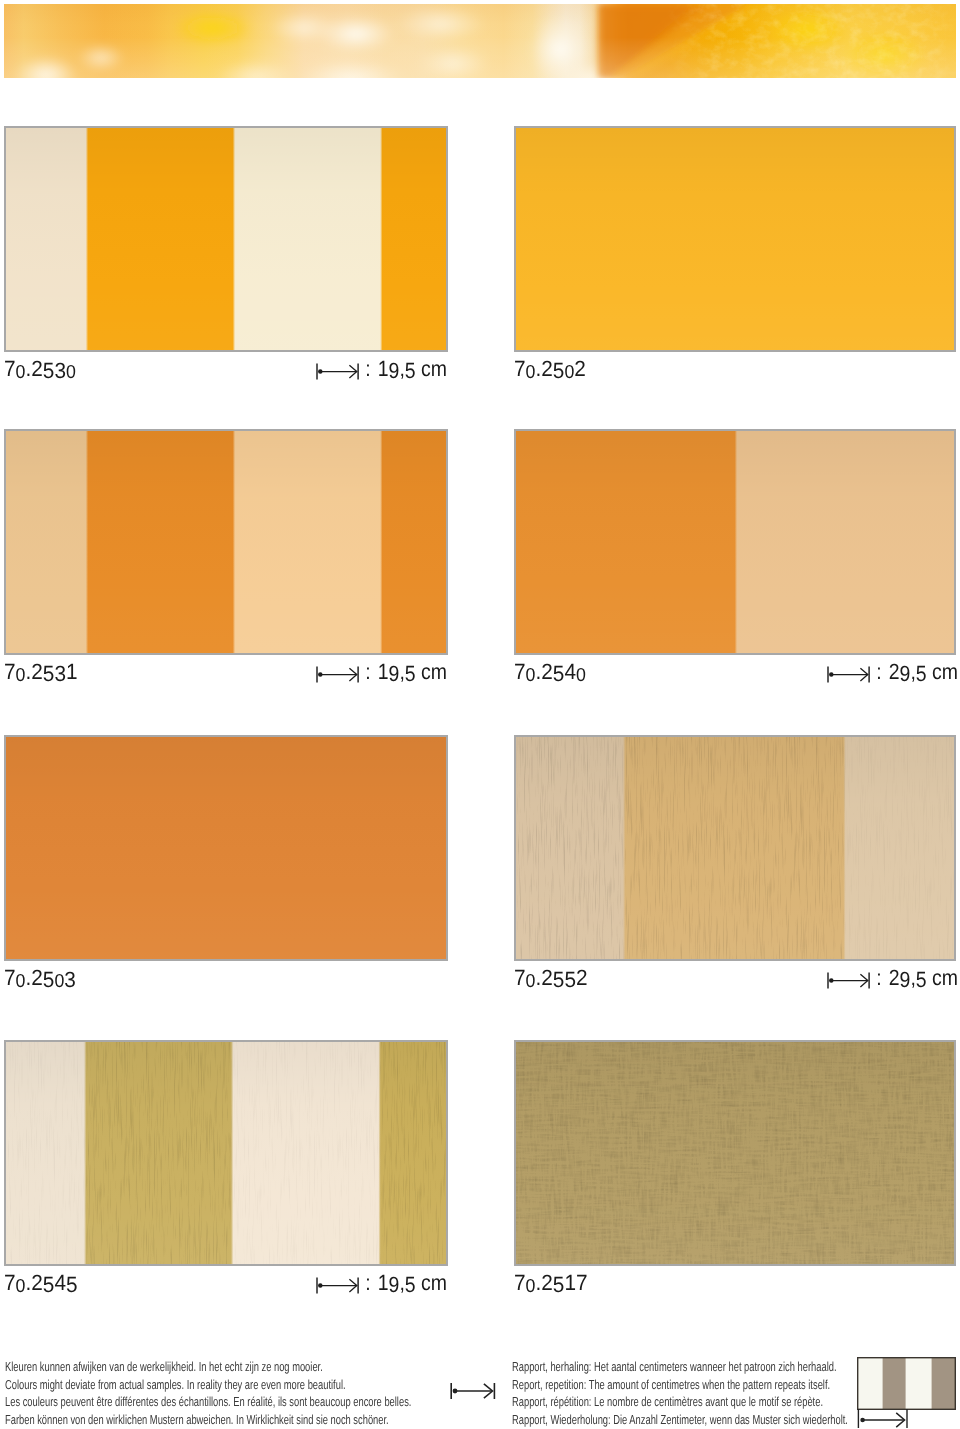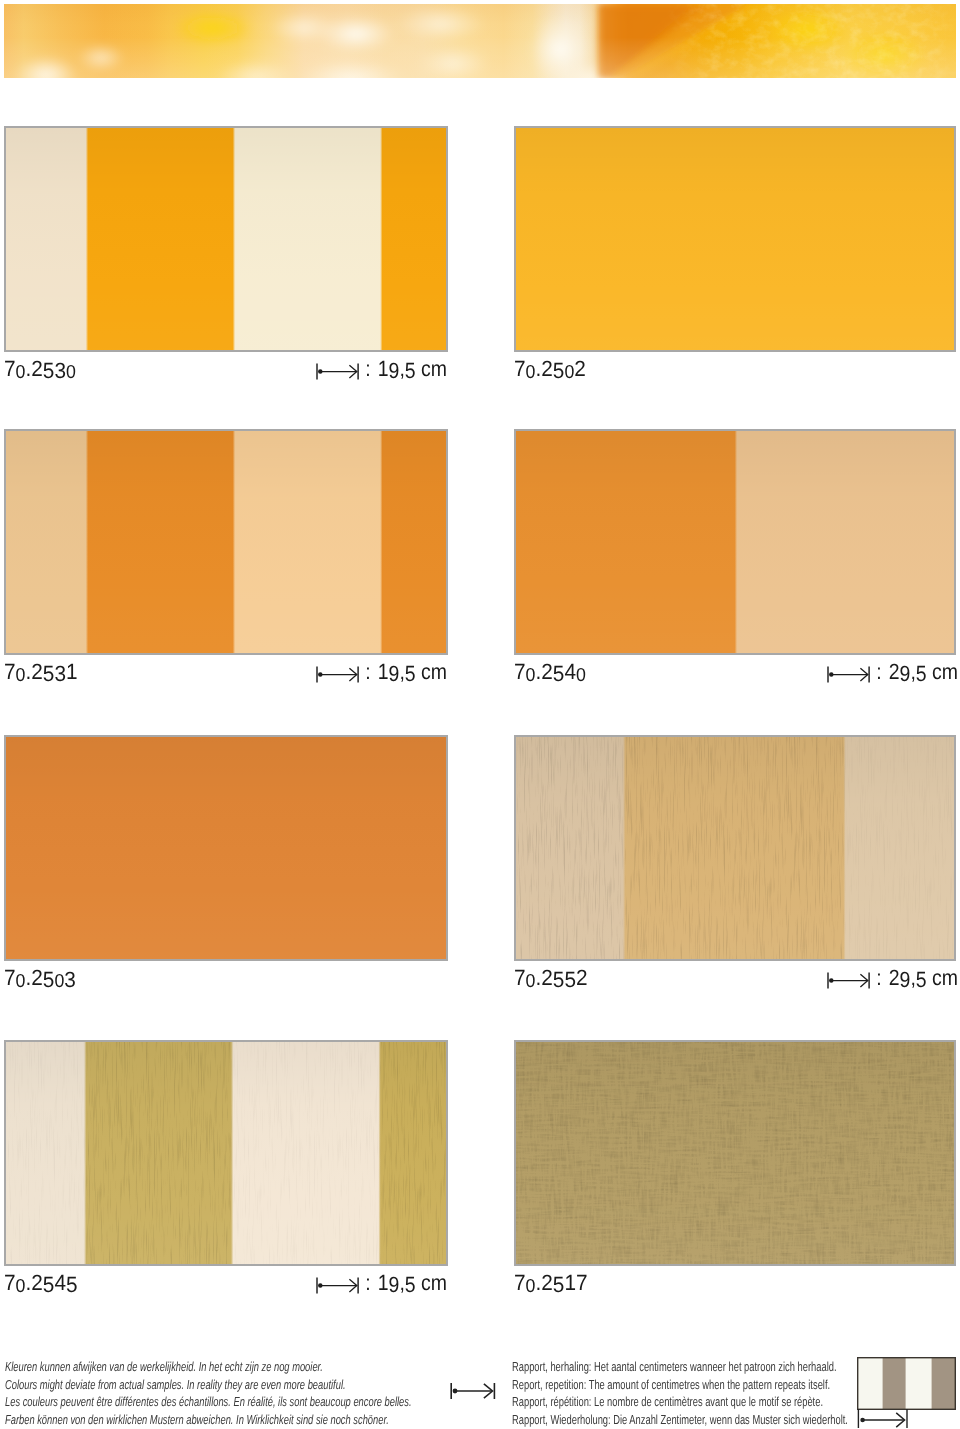--- a/index.html
+++ b/index.html
@@ -378,21 +378,21 @@
             </linearGradient>
           </defs>
           <rect x="0" y="0" width="438" height="222" fill="url(#stripes7)"></rect>
           <rect x="0" y="0" width="438" height="222" fill="url(#sheen)"></rect>
           <rect x="0" y="0" width="438" height="222" filter="url(#texWeave)" fill="#000" opacity="0.2"></rect>
         </svg>
       </div>
       <div class="code" style="left: 514px; top: 1271.5px;">7<span class="os0">0</span>.2<span class="osD">5</span>17</div>
     </div>
 
-  <div class="foot-block" id="footLeft" style="left:5px;top:1358px;font-style:italic;">
+  <div class="foot-block" id="footLeft" style="left:5px;top:1358px;">
       <div class="foot-line">Kleuren kunnen afwijken van de werkelijkheid. In het echt zijn ze nog mooier.</div>
       <div class="foot-line">Colours might deviate from actual samples. In reality they are even more beautiful.</div>
       <div class="foot-line">Les couleurs peuvent être différentes des échantillons. En réalité, ils sont beaucoup encore belles.</div>
       <div class="foot-line">Farben können von den wirklichen Mustern abweichen. In Wirklichkeit sind sie noch schöner.</div>
     </div>
 
   <div class="foot-ico" style="left:450px;top:1382px;">
     <svg width="46" height="18" viewBox="0 0 46 18">
       <line x1="1.2" y1="1" x2="1.2" y2="17" stroke="#222" stroke-width="1.6"></line>
       <line x1="44.4" y1="1" x2="44.4" y2="17" stroke="#222" stroke-width="1.6"></line>

